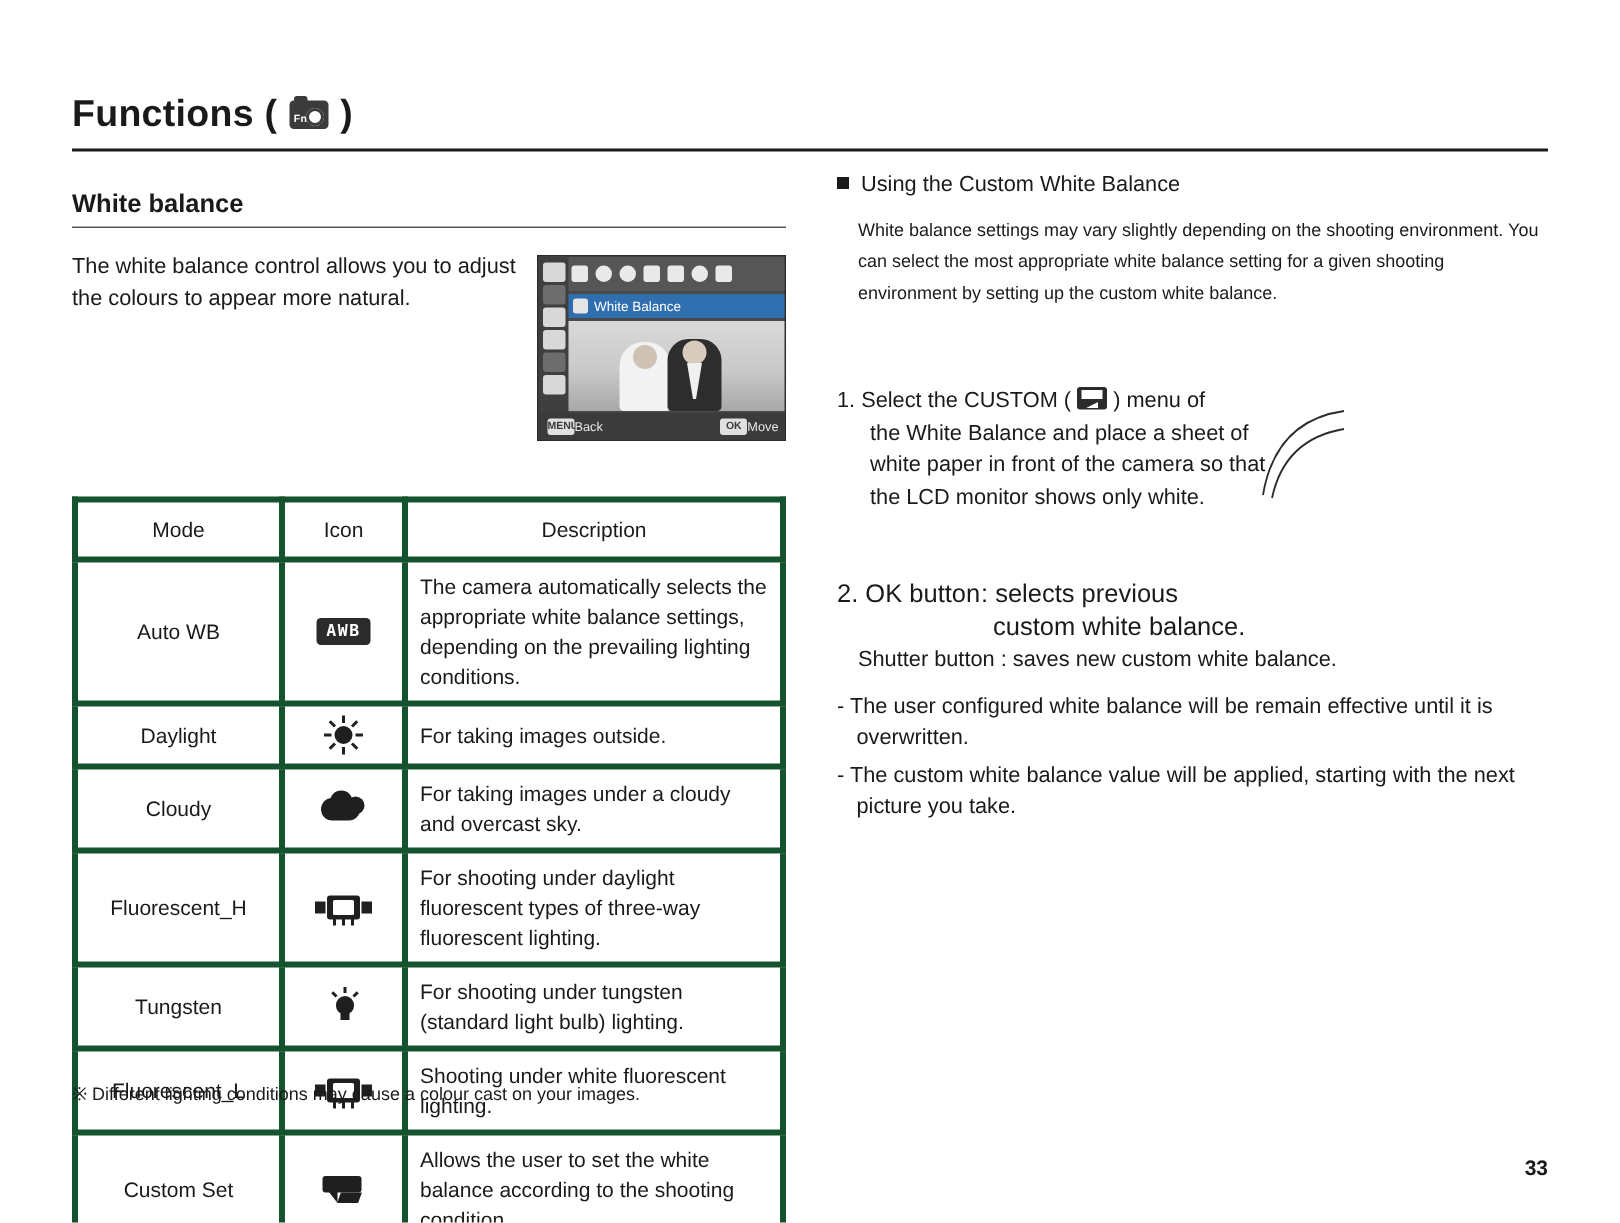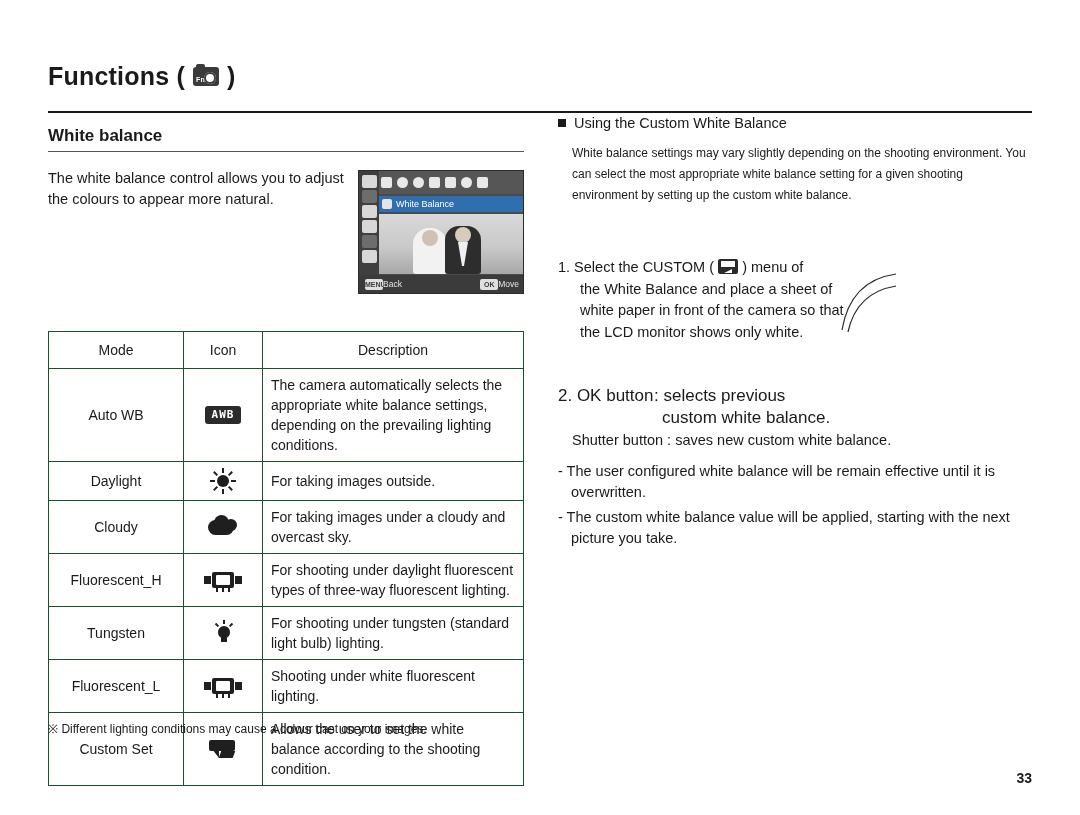--- a/index.html
+++ b/index.html
@@ -28,21 +28,21 @@
     top: 62px;
     width: 984px;
   }
   .header-title {
     font-size: 25px;
     font-weight: bold;
     letter-spacing: 0.2px;
     display: flex;
     align-items: center;
     gap: 6px;
-    padding-bottom: 20px;
+    padding-bottom: 8px;
   }
   .header-rule {
     border-bottom: 2px solid #1a1a1a;
     width: 984px;
   }
   .cam-icon {
     display: inline-block;
     width: 26px;
     height: 19px;
     background: #3b3b3b;
@@ -230,21 +230,21 @@
   
   .wb-table {
     position: absolute;
     left: 48px;
     top: 331px;
     width: 476px;
     border-collapse: collapse;
     font-size: 14px;
   }
   .wb-table th, .wb-table td {
-    border: 1px solid #14532d;
+    border: 4px solid #14532d;
     padding: 6px 8px;
     vertical-align: middle;
   }
   .wb-table th {
     font-weight: normal;
     text-align: center;
     height: 24px;
   }
   .col-mode { width: 118px; text-align: center; }
   .col-icon { width: 62px; text-align: center; }

